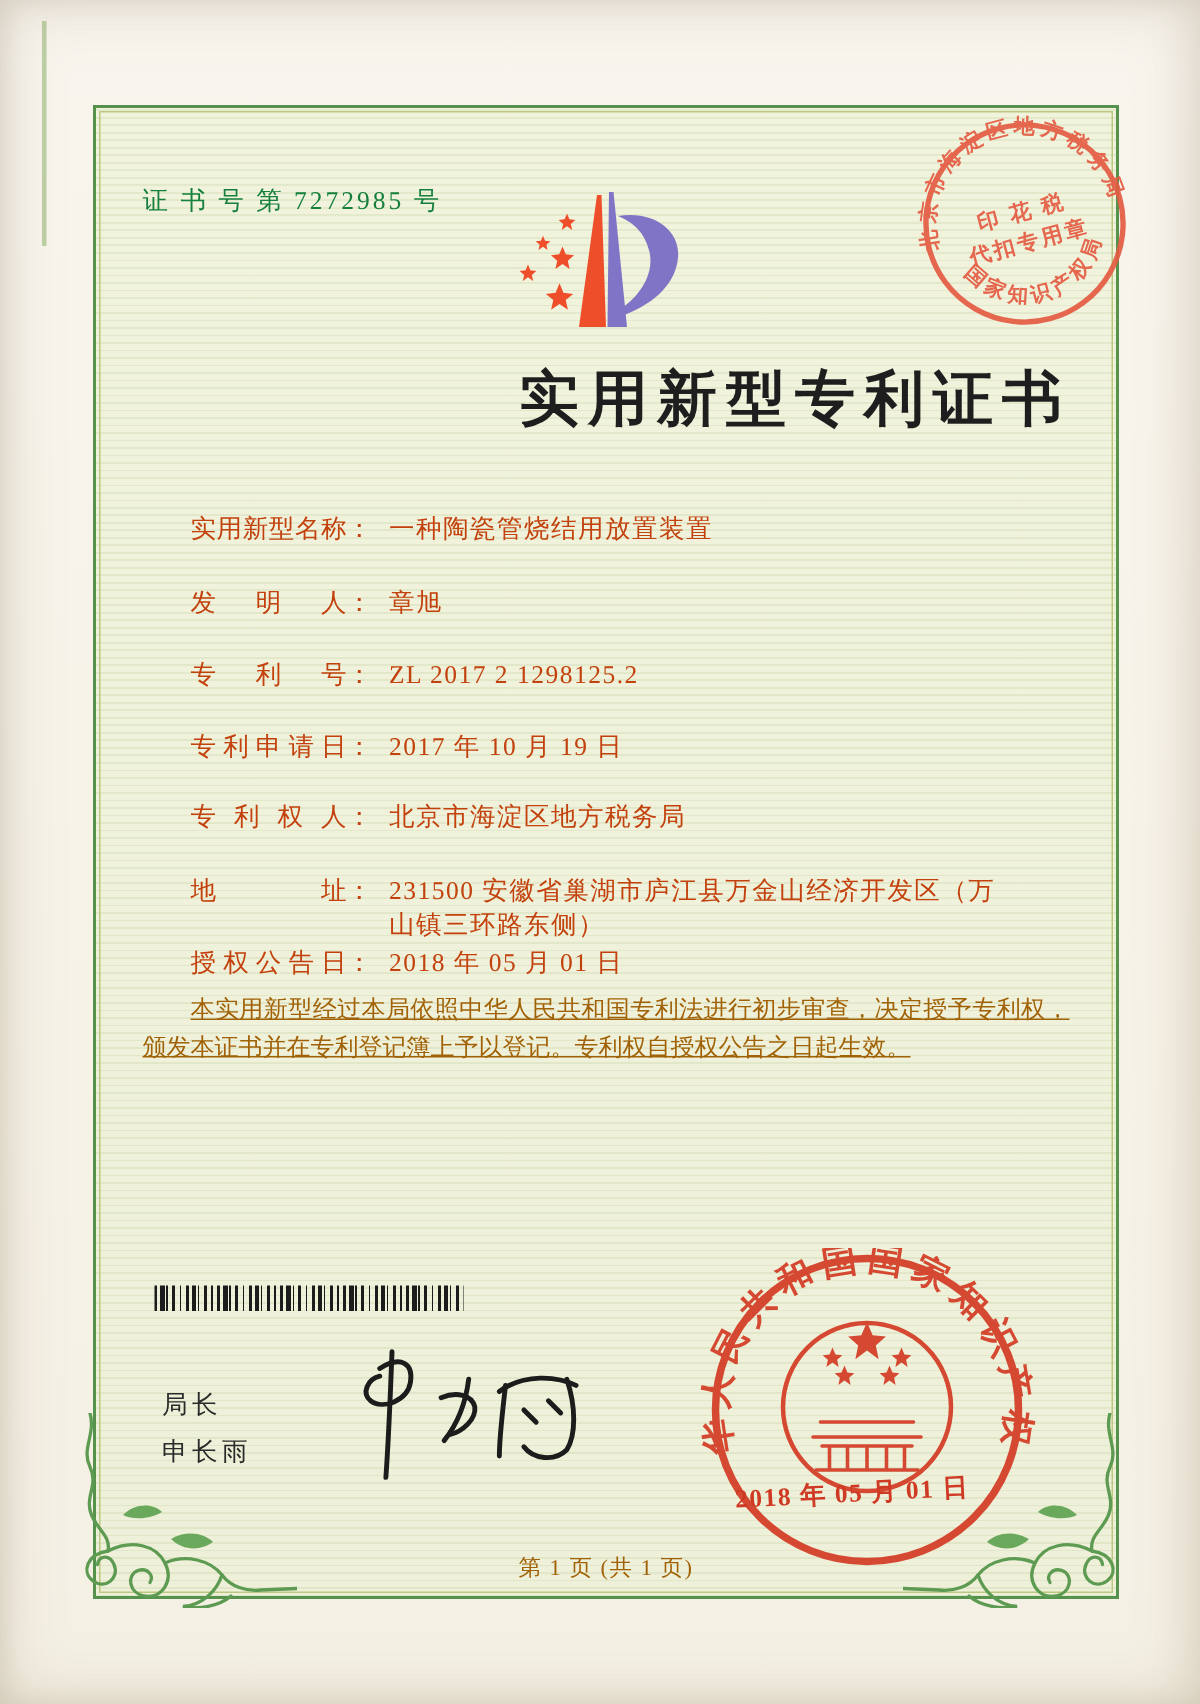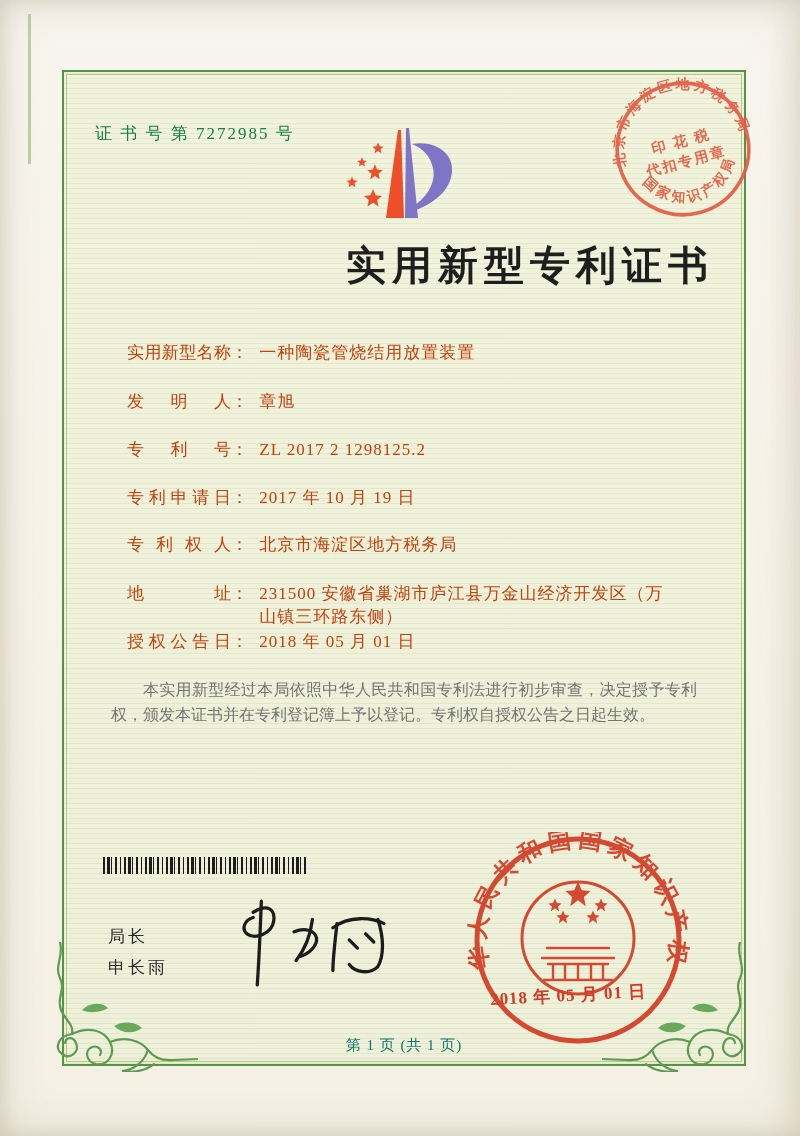--- a/index.html
+++ b/index.html
@@ -35,42 +35,42 @@
   
   .frow{position:absolute;left:95px;font-size:17px;line-height:23px;color:#c2410c;white-space:nowrap;margin-left:32px;}
   .flabel{display:inline-block;width:104px;text-align:justify;text-align-last:justify;vertical-align:top;}
   .fvalue{margin-left:7px;letter-spacing:1px;}
   .fvalue.wrap{display:inline-block;width:414px;white-space:normal;vertical-align:top;}
   .colon{vertical-align:top;}
   .grant-no{position:absolute;left:360px;top:0;white-space:nowrap;}
 
   
   .body-text{position:absolute;left:95px;top:661px;width:618px;}
-  .body-text p{margin:16px;font-size:16px;line-height:25px;text-indent:2em;text-align:justify;color:#737373;}
+  .body-text p{margin:0;font-size:16px;line-height:25px;text-indent:2em;text-align:justify;color:#a16207;text-decoration:underline;}
 
   
   .barcode{position:absolute;left:103px;top:857px;width:206px;height:17px;
     background:repeating-linear-gradient(90deg,
       #1c1c1c 0 2px, transparent 2px 4px,
       #1c1c1c 4px 7px, transparent 7px 8px,
       #1c1c1c 8px 9px,  transparent 9px 12px,
       #1c1c1c 12px 14px, transparent 14px 17px,
       #1c1c1c 17px 18px, transparent 18px 21px);}
 
   
   .signoff-title{position:absolute;left:108px;top:925px;font-size:17px;letter-spacing:3px;}
   .signoff-name{position:absolute;left:108px;top:956px;font-size:17px;letter-spacing:3px;}
   .signature{position:absolute;left:222px;top:896px;width:185px;height:92px;}
 
   
   .main-seal{position:absolute;left:463px;top:832px;width:230px;height:230px;opacity:.93;z-index:5;}
   .seal-date{position:absolute;left:490px;top:984px;font-size:17px;color:#cf3a24;letter-spacing:1px;
     transform:rotate(-3deg);font-weight:600;z-index:6;}
 
-  .footer{position:absolute;left:62px;top:1036px;width:684px;text-align:center;font-size:15px;letter-spacing:1px;color:#0f766e;}
+  .footer{position:absolute;left:62px;top:1036px;width:684px;text-align:center;font-size:15px;letter-spacing:1px;color:#a16207;}
 </style>
 </head>
 <body>
 
 <div class="photo-edge"></div>
 
 <div class="frame"></div>
 
 <svg class="corner bl" viewBox="0 0 150 130">
   <g fill="none" stroke="#5e9b52" stroke-width="2.2" stroke-linecap="round">

